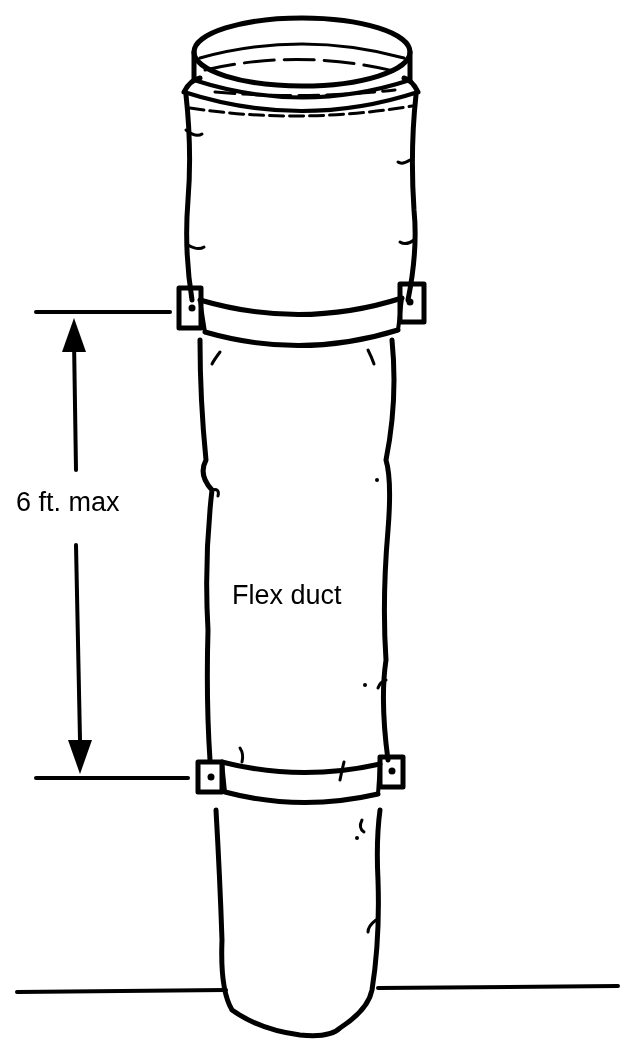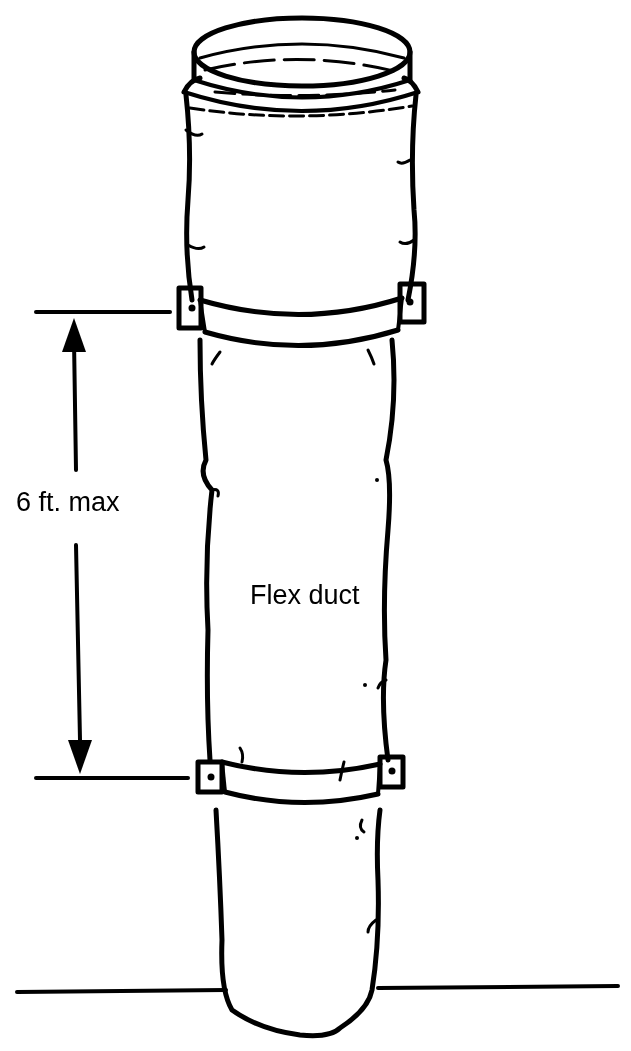--- a/index.html
+++ b/index.html
@@ -1,20 +1,20 @@
 <!DOCTYPE html>
 <html><head>
 <meta charset="utf-8">
 <style>
   html,body{margin:0;padding:0;background:#ffffff;}
   body{width:631px;height:1051px;position:relative;overflow:hidden;font-family:"Liberation Sans",sans-serif;}
   svg{position:absolute;left:0;top:0;}
   .lbl{position:absolute;color:#000;font-size:27px;white-space:nowrap;}
   #dim-label{left:16px;top:487px;}
-  #duct-label{left:250px;top:580px;}
+  #duct-label{left:232px;top:580px;}
 </style>
 </head>
 <body>
 
 <svg width="631" height="1051" viewBox="0 0 631 1051" xmlns="http://www.w3.org/2000/svg" fill="none" stroke="#000" stroke-linecap="round" stroke-linejoin="round">
 
   <g>
     <ellipse cx="302" cy="52" rx="108" ry="34" stroke-width="5"></ellipse>
     <path d="M200 58 Q302 30 404 58" stroke-width="3"></path>
     <path d="M205 70 Q300 48 398 72" stroke-width="3" stroke-dasharray="30 10"></path>

